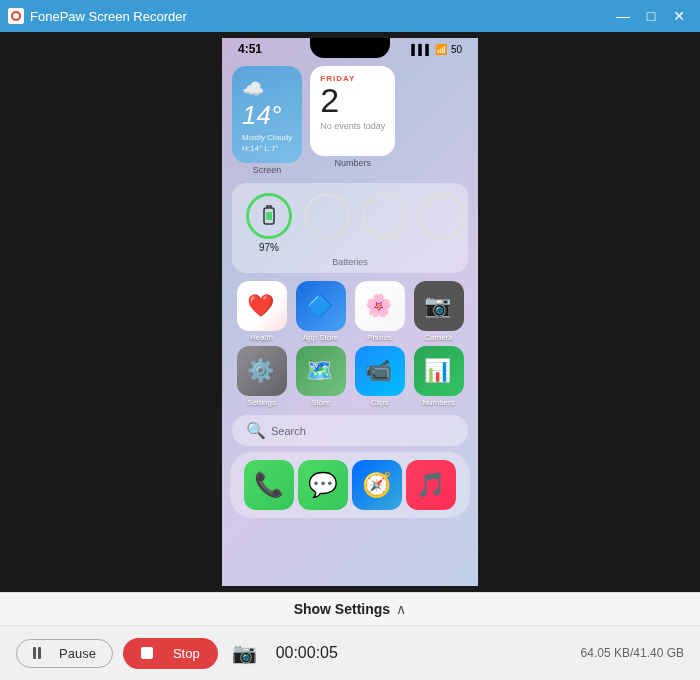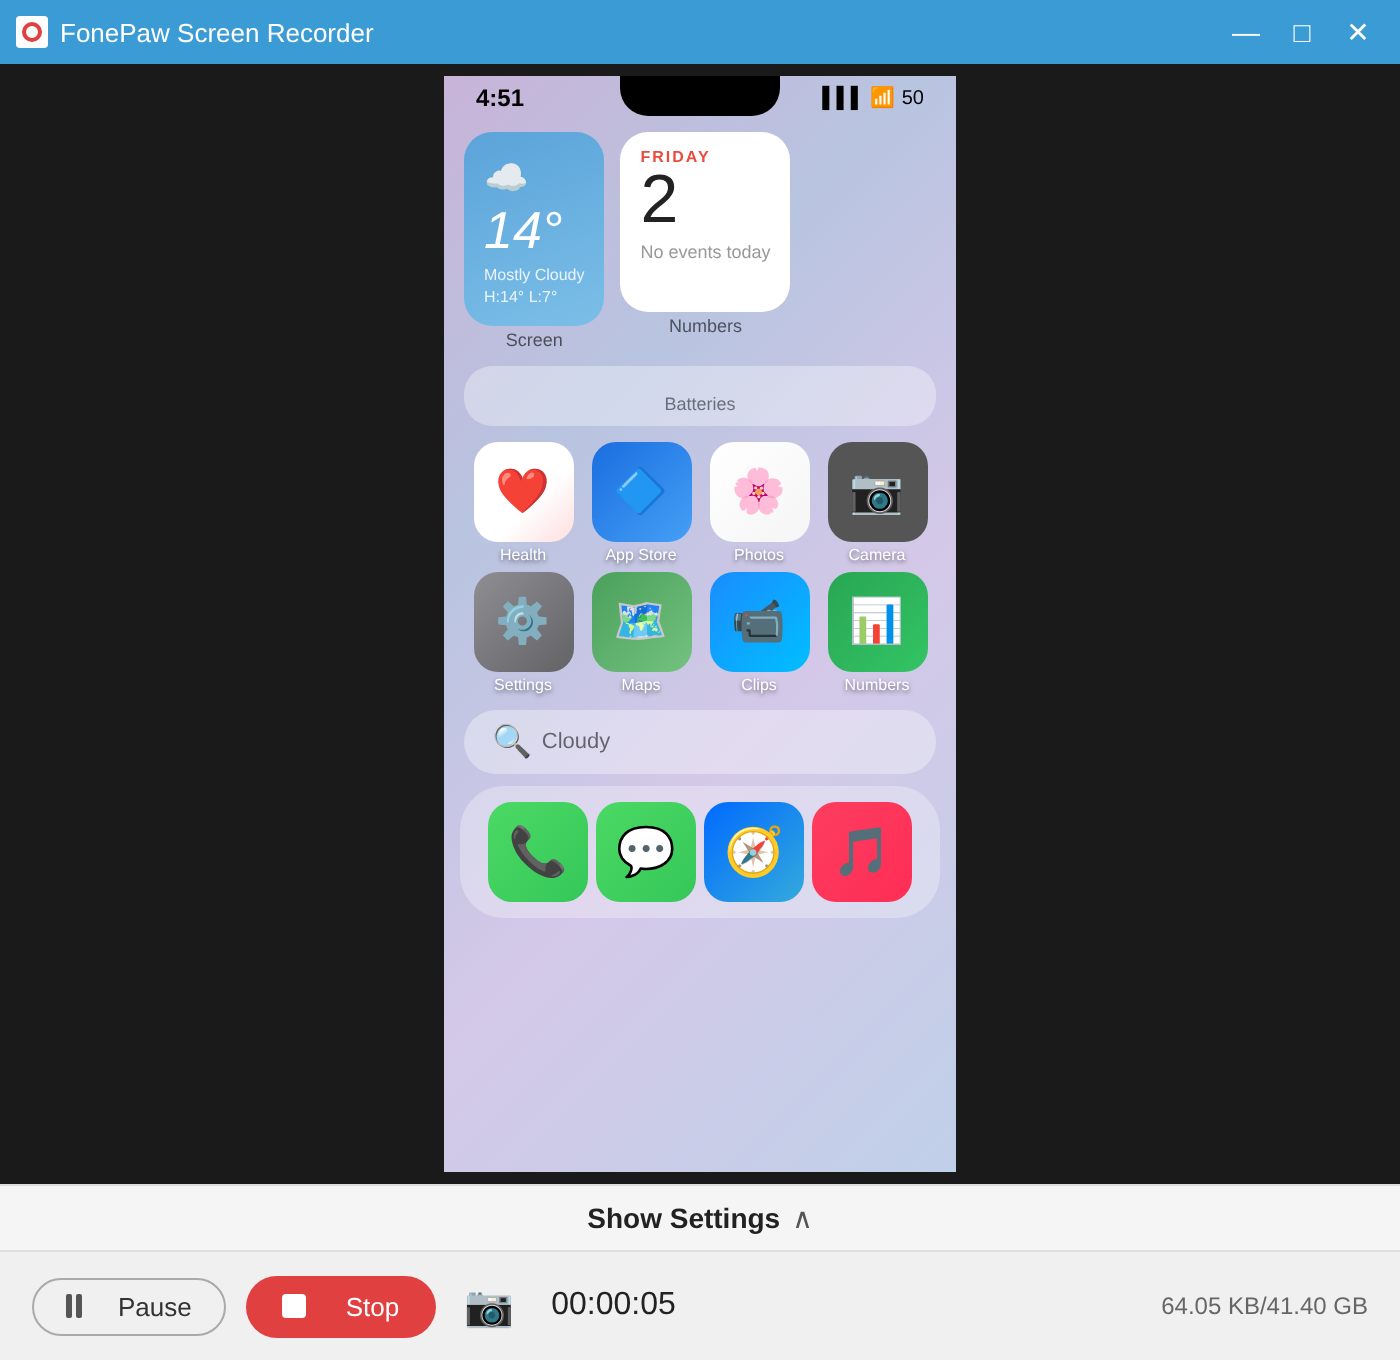--- a/index.html
+++ b/index.html
@@ -453,20 +453,41 @@
             <div class="cal-day">FRIDAY</div>
             <div class="cal-date">2</div>
             <div class="cal-events">No events today</div>
           </div>
           <div class="widget-label">Numbers</div>
         </div>
 
       </div>
 
       <div class="batteries-widget">
+        <div class="batteries-row">
+          <div class="battery-item">
+            <div class="battery-circle active">
+              <svg viewBox="0 0 24 24" fill="none" stroke="#333" stroke-width="1.5">
+                <rect x="7" y="4" width="10" height="16" rx="2"></rect>
+                <path d="M10 4V2h4v2"></path>
+                <rect x="9" y="8" width="6" height="8" rx="1" fill="#4cd964" stroke="none"></rect>
+              </svg>
+            </div>
+            <div class="battery-pct">97%</div>
+          </div>
+          <div class="battery-item">
+            <div class="battery-circle"></div>
+          </div>
+          <div class="battery-item">
+            <div class="battery-circle"></div>
+          </div>
+          <div class="battery-item">
+            <div class="battery-circle"></div>
+          </div>
+        </div>
         <div class="batteries-label">Batteries</div>
       </div>
 
       <div class="apps-grid" id="apps-grid">
           <div class="app-icon">
       <div class="app-icon-img health-bg">❤️</div>
       <span class="app-icon-label">Health</span>
     </div>
           <div class="app-icon">
       <div class="app-icon-img appstore-bg">🔷</div>
@@ -479,35 +500,35 @@
           <div class="app-icon">
       <div class="app-icon-img camera-bg">📷</div>
       <span class="app-icon-label">Camera</span>
     </div>
           <div class="app-icon">
       <div class="app-icon-img settings-bg">⚙️</div>
       <span class="app-icon-label">Settings</span>
     </div>
           <div class="app-icon">
       <div class="app-icon-img maps-bg">🗺️</div>
-      <span class="app-icon-label">Maps</span>
+      <span class="app-icon-label">Store</span>
     </div>
           <div class="app-icon">
       <div class="app-icon-img clips-bg">📹</div>
       <span class="app-icon-label">Clips</span>
     </div>
           <div class="app-icon">
       <div class="app-icon-img numbers-bg">📊</div>
       <span class="app-icon-label">Numbers</span>
     </div>
         </div>
 
       <div class="search-bar">
         <span>🔍</span>
-        <span class="search-bar-text">Cloudy</span>
+        <span class="search-bar-text">Search</span>
       </div>
 
       <div class="dock" id="dock">
           <div class="dock-icon phone-bg">📞</div>
           <div class="dock-icon messages-bg">💬</div>
           <div class="dock-icon safari-bg">🧭</div>
           <div class="dock-icon music-bg">🎵</div>
         </div>
 
     </div>

